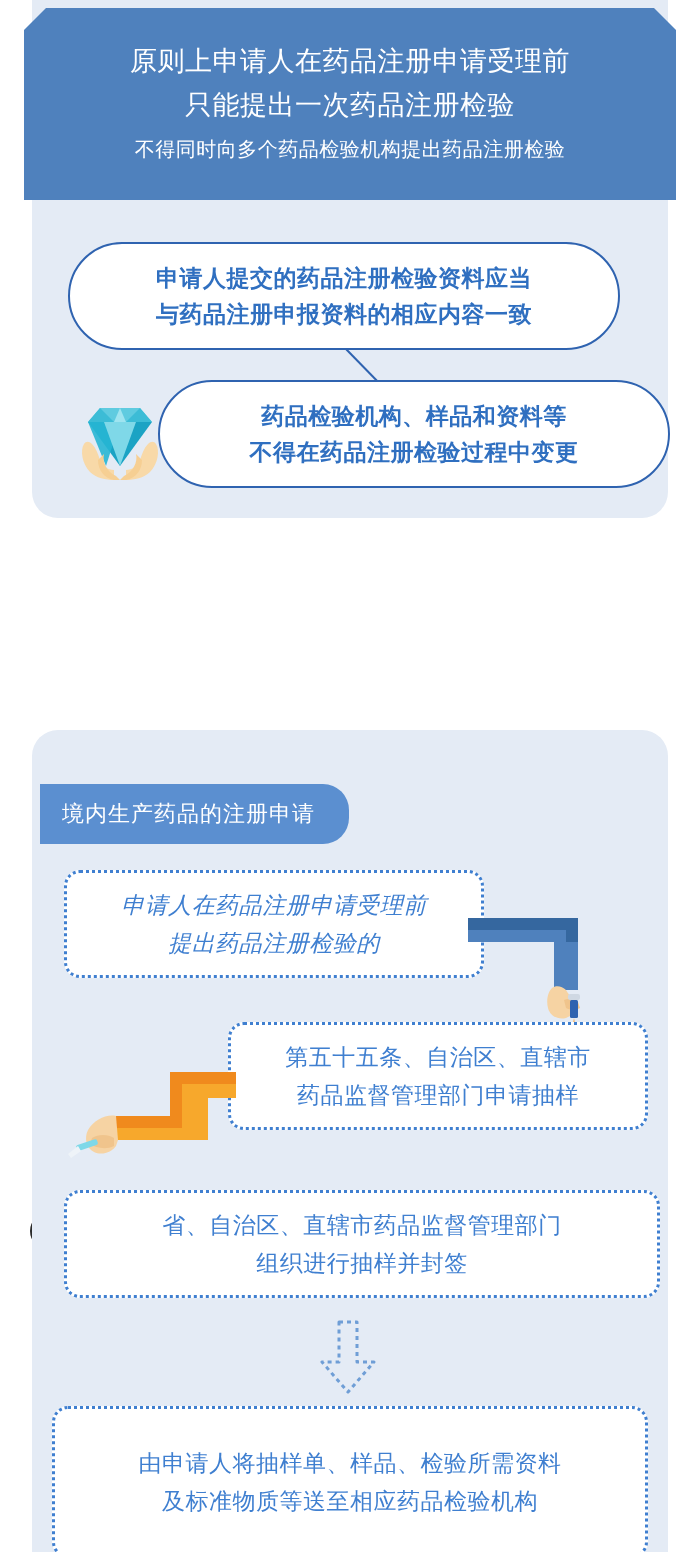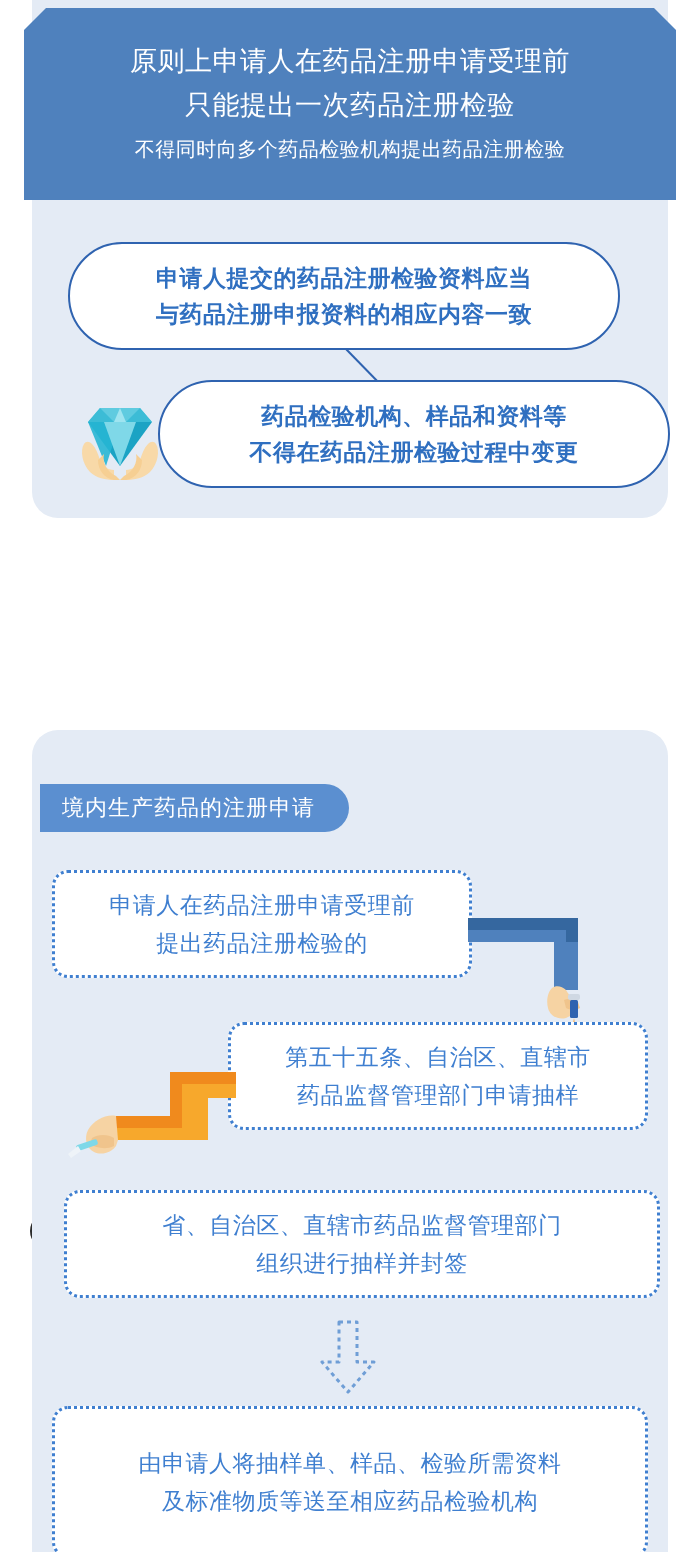--- a/index.html
+++ b/index.html
@@ -155,21 +155,21 @@
     width: 636px;
     height: 822px;
     border-top-left-radius: 26px;
     border-top-right-radius: 26px;
   }
 
   #category-tag {
     position: absolute;
     left: 40px;
     top: 784px;
-    height: 48px;
+    height: 60px;
     padding: 0 34px 0 22px;
     background: #5b8fd0;
     border-top-right-radius: 26px;
     border-bottom-right-radius: 26px;
     display: flex;
     align-items: center;
   }
   #category-tag .tag-text {
     color: #ffffff;
     font-size: 22px;
@@ -189,21 +189,21 @@
     align-items: center;
     justify-content: center;
     color: #3f7fd0;
   }
   .flowbox .f-line {
     font-size: 23px;
     line-height: 38px;
     white-space: nowrap;
     letter-spacing: 0.5px;
   }
-  #flow-box-1 { left: 52px;  top: 870px;  width: 420px; height: 108px; }
+  #flow-box-1 { left: 64px;  top: 870px;  width: 420px; height: 108px; font-style: italic; }
   #flow-box-2 { left: 228px; top: 1022px; width: 420px; height: 108px; }
   #flow-box-3 { left: 64px;  top: 1190px; width: 596px; height: 108px; }
   #flow-box-4 { left: 52px;  top: 1406px; width: 596px; height: 152px; }
 
   
   #connector-blue {
     position: absolute;
     left: 468px;
     top: 900px;
     width: 130px;

